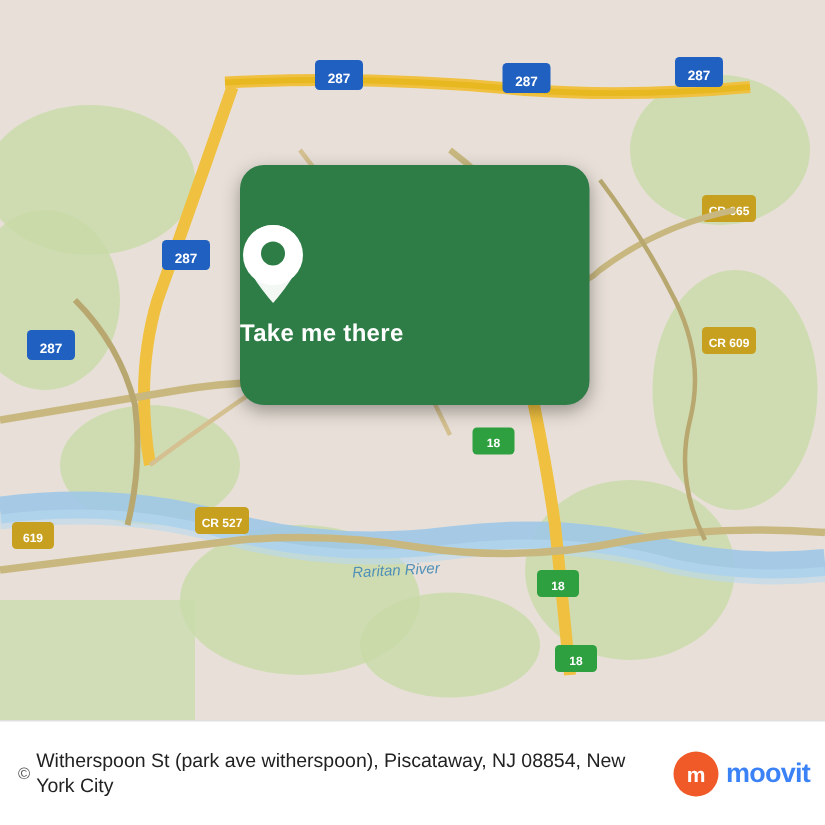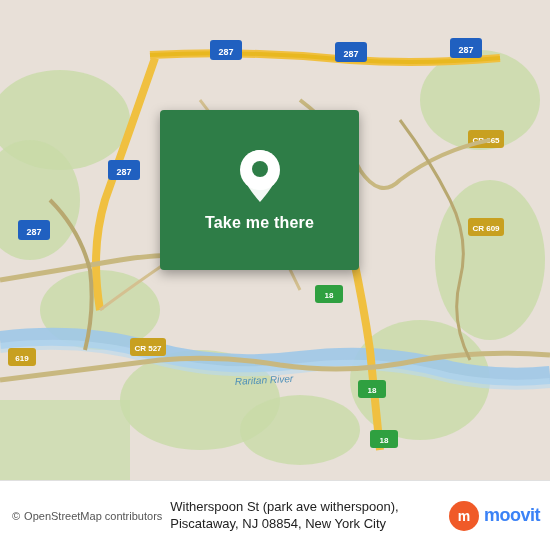--- a/index.html
+++ b/index.html
@@ -25,27 +25,26 @@
       height: 100%;
       position: absolute;
       top: 0; left: 0;
     }
 
     
     #take-me-there-card {
       position: absolute;
       top: 110px;
       left: 160px;
-      width: 199px;
+      width: 233px;
       height: 160px;
       background-color: #2e7d47;
-      border-radius: 4px;
+      border-radius: 16px;
       display: flex;
       flex-direction: column;
-      align-items: center;
       justify-content: center;
       cursor: pointer;
       box-shadow: 0 4px 12px rgba(0,0,0,0.35);
     }
 
     #pin-icon {
       width: 44px;
       height: 56px;
       margin-bottom: 10px;
     }
@@ -186,21 +185,20 @@
       <ellipse cx="22" cy="22" rx="20" ry="20" fill="white"></ellipse>
       <path d="M22 2 C11.5 2 3 10.5 3 21 C3 33 22 54 22 54 C22 54 41 33 41 21 C41 10.5 32.5 2 22 2Z" fill="white" opacity="0.95"></path>
       <circle cx="22" cy="21" r="8" fill="#2e7d47"></circle>
     </svg>
     <span id="take-me-there-label">Take me there</span>
   </div>
 </div>
 
 <div id="bottom-bar">
   <span id="copyright-icon">©</span>
-  <span id="osm-credit">OpenStreetMap contributors</span>
   <span id="address-text">Witherspoon St (park ave witherspoon), Piscataway, NJ 08854, New York City</span>
 
   <div id="moovit-logo">
     <svg id="moovit-icon" viewBox="0 0 32 32">
 
       <circle cx="16" cy="16" r="15" fill="#f05a28"></circle>
       <text x="16" y="21" font-size="14" font-weight="bold" fill="white" text-anchor="middle">m</text>
     </svg>
     <span id="moovit-text">moovit</span>
   </div>

